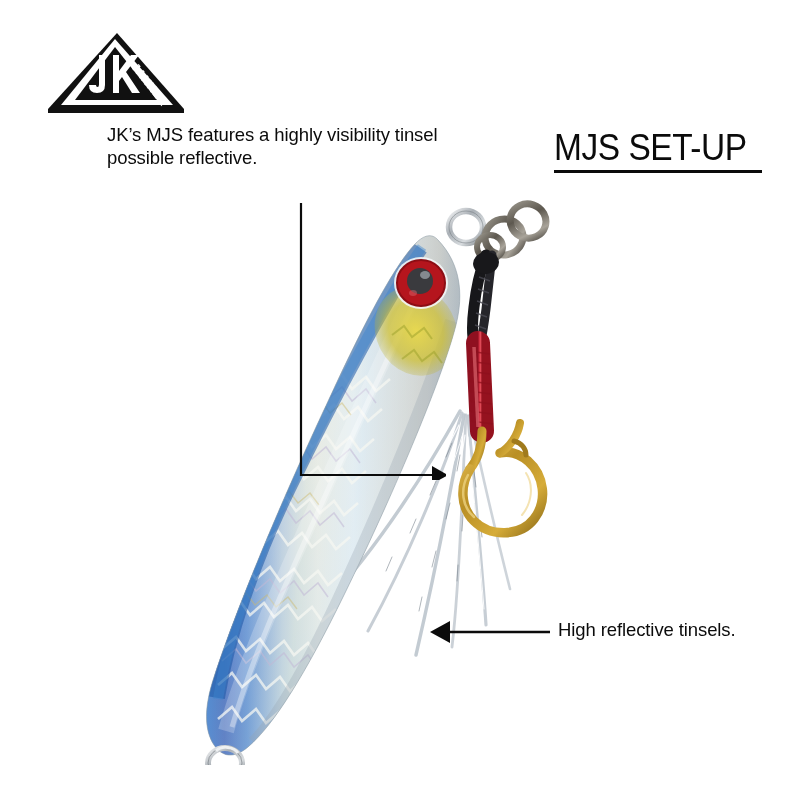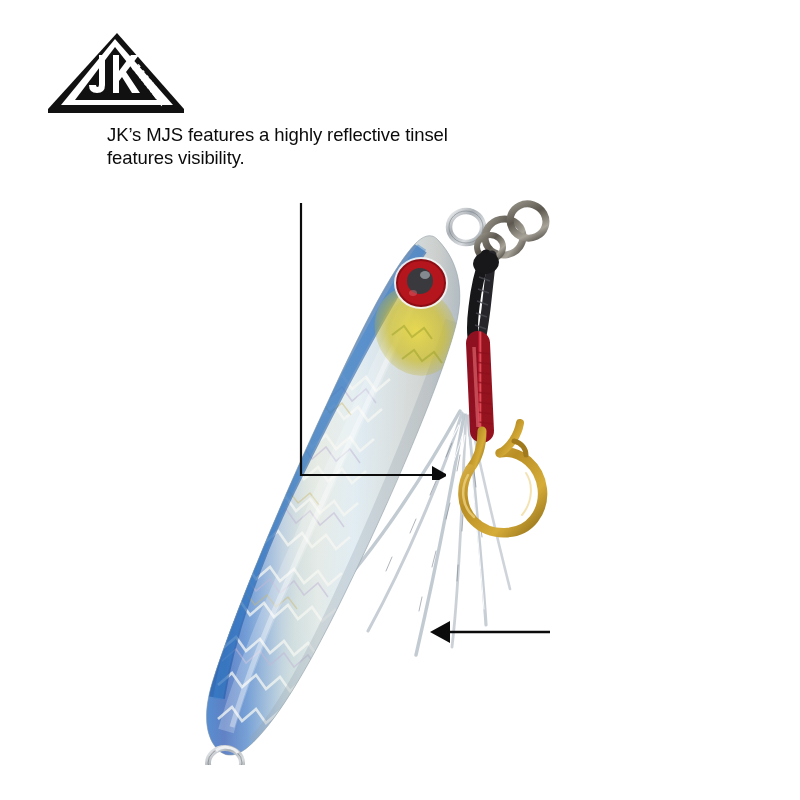--- a/index.html
+++ b/index.html
@@ -117,24 +117,28 @@
 
       <path d="M68,28 L74,28 L74,44 L86,28 L94,28 L81,45 L95,66 L87,66 L77,50 L74,54 L74,66 L68,66 Z" fill="#ffffff"></path>
 
       <g transform="translate(86,40) rotate(52)">
         <text x="0" y="0" font-family="'Liberation Sans', sans-serif" font-size="11.5" font-weight="bold" letter-spacing="0.6" fill="#ffffff">JANKER</text>
       </g>
     </svg>
   </div>
 
   <div id="description">
-    <span class="dline">JK’s MJS features a highly reflective tinsel</span>
-    <span class="dline">features visibility.</span>
-  </div>
-
+    <span class="dline">JK’s MJS features a highly visibility tinsel</span>
+    <span class="dline">possible reflective.</span>
+  </div>
+
+  <div id="title-block">
+    <div id="title-text">MJS SET-UP</div>
+    <div id="title-rule"></div>
+  </div>
 
   <div id="product-photo">
     <svg viewBox="0 0 480 580" width="480" height="580" aria-hidden="true">
       <defs>
 
         <linearGradient id="bodyGrad" x1="0" y1="0" x2="1" y2="0">
           <stop offset="0.00" stop-color="#2d79c8"></stop>
           <stop offset="0.07" stop-color="#1b5cae"></stop>
           <stop offset="0.16" stop-color="#2f7fcb"></stop>
           <stop offset="0.30" stop-color="#9fc4e2"></stop>
@@ -380,15 +384,16 @@
       <path d="M5,3 L5,275 L138,275" fill="none" stroke="#0b0b0b" stroke-width="2.2"></path>
       <polygon points="136,266 152,275 136,284" fill="#0b0b0b"></polygon>
     </svg>
   </div>
 
   <div id="tinsel-callout">
     <svg viewBox="0 0 350 40" width="350" height="40" aria-hidden="true" style="position:absolute;left:0;top:0;">
       <line x1="18" y1="20" x2="120" y2="20" stroke="#0b0b0b" stroke-width="2.4"></line>
       <polygon points="20,9 0,20 20,31" fill="#0b0b0b"></polygon>
     </svg>
+    <div id="tinsel-callout-label">High reflective tinsels.</div>
   </div>
 
 </div>
 
 </body></html>

